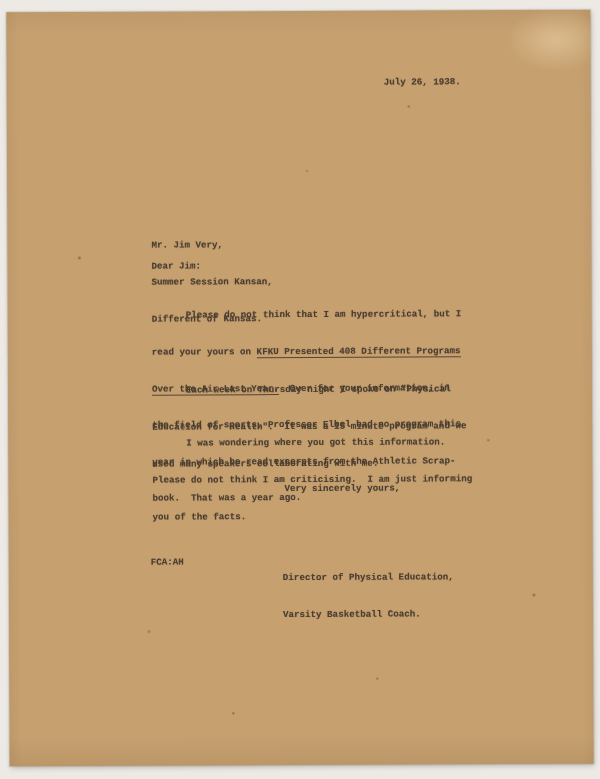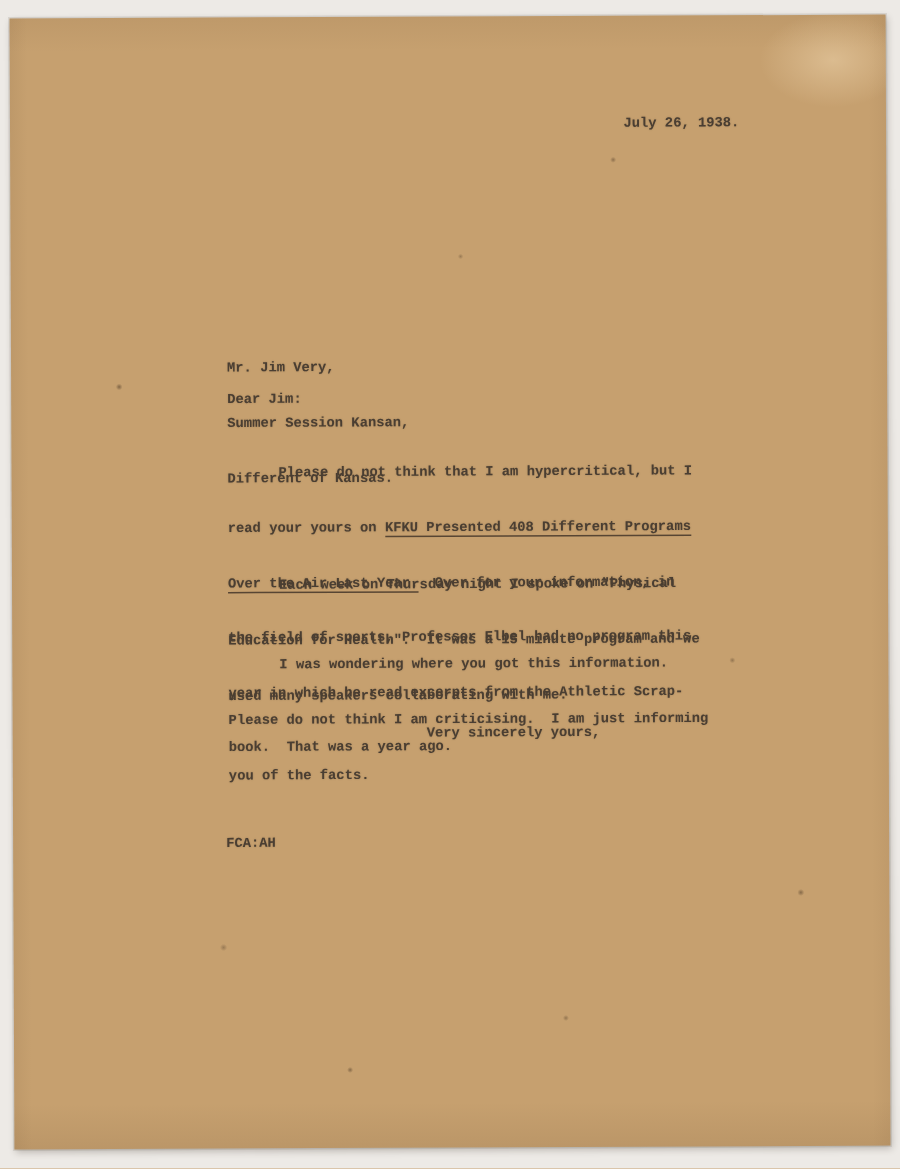--- a/index.html
+++ b/index.html
@@ -34,21 +34,21 @@
     font-size:9.2px;
     line-height:12.2px;
     font-weight:700;
     letter-spacing:0;
     white-space:pre;
     color:var(--ink,rgba(58,47,38,.88));
     text-shadow:0 0 1px rgba(84,68,52,.45);
   }
   .indent{text-indent:34px;}
   .u{border-bottom:1.2px solid rgba(62,49,38,.82);}
-  .pos-date{left:377px;top:66px;margin-left:32px;}
+  .pos-date{left:377px;top:66px;}
   .pos-recipient{left:144px;top:204px;}
   .pos-salutation{left:144px;top:249px;}
   .pos-p1{left:144px;top:274px;}
   .pos-p2{left:144px;top:349px;}
   .pos-p3{left:144px;top:402px;}
   .pos-closing{left:276px;top:472px;text-align:right;}
   .pos-initials{left:142px;top:545px;}
   .pos-sig{left:274px;top:537px;}
 </style>
 </head>
@@ -84,14 +84,18 @@
   <div class="block pos-p3">
     <div class="indent">I was wondering where you got this information.</div>
     <div>Please do not think I am criticising.  I am just informing</div>
     <div>you of the facts.</div>
   </div>
 
   <div class="block pos-closing">Very sincerely yours,</div>
 
   <div class="block pos-initials">FCA:AH</div>
 
+  <div class="block pos-sig">
+    <div>Director of Physical Education,</div>
+    <div>Varsity Basketball Coach.</div>
+  </div>
 
 </div>
 
 </body></html>

